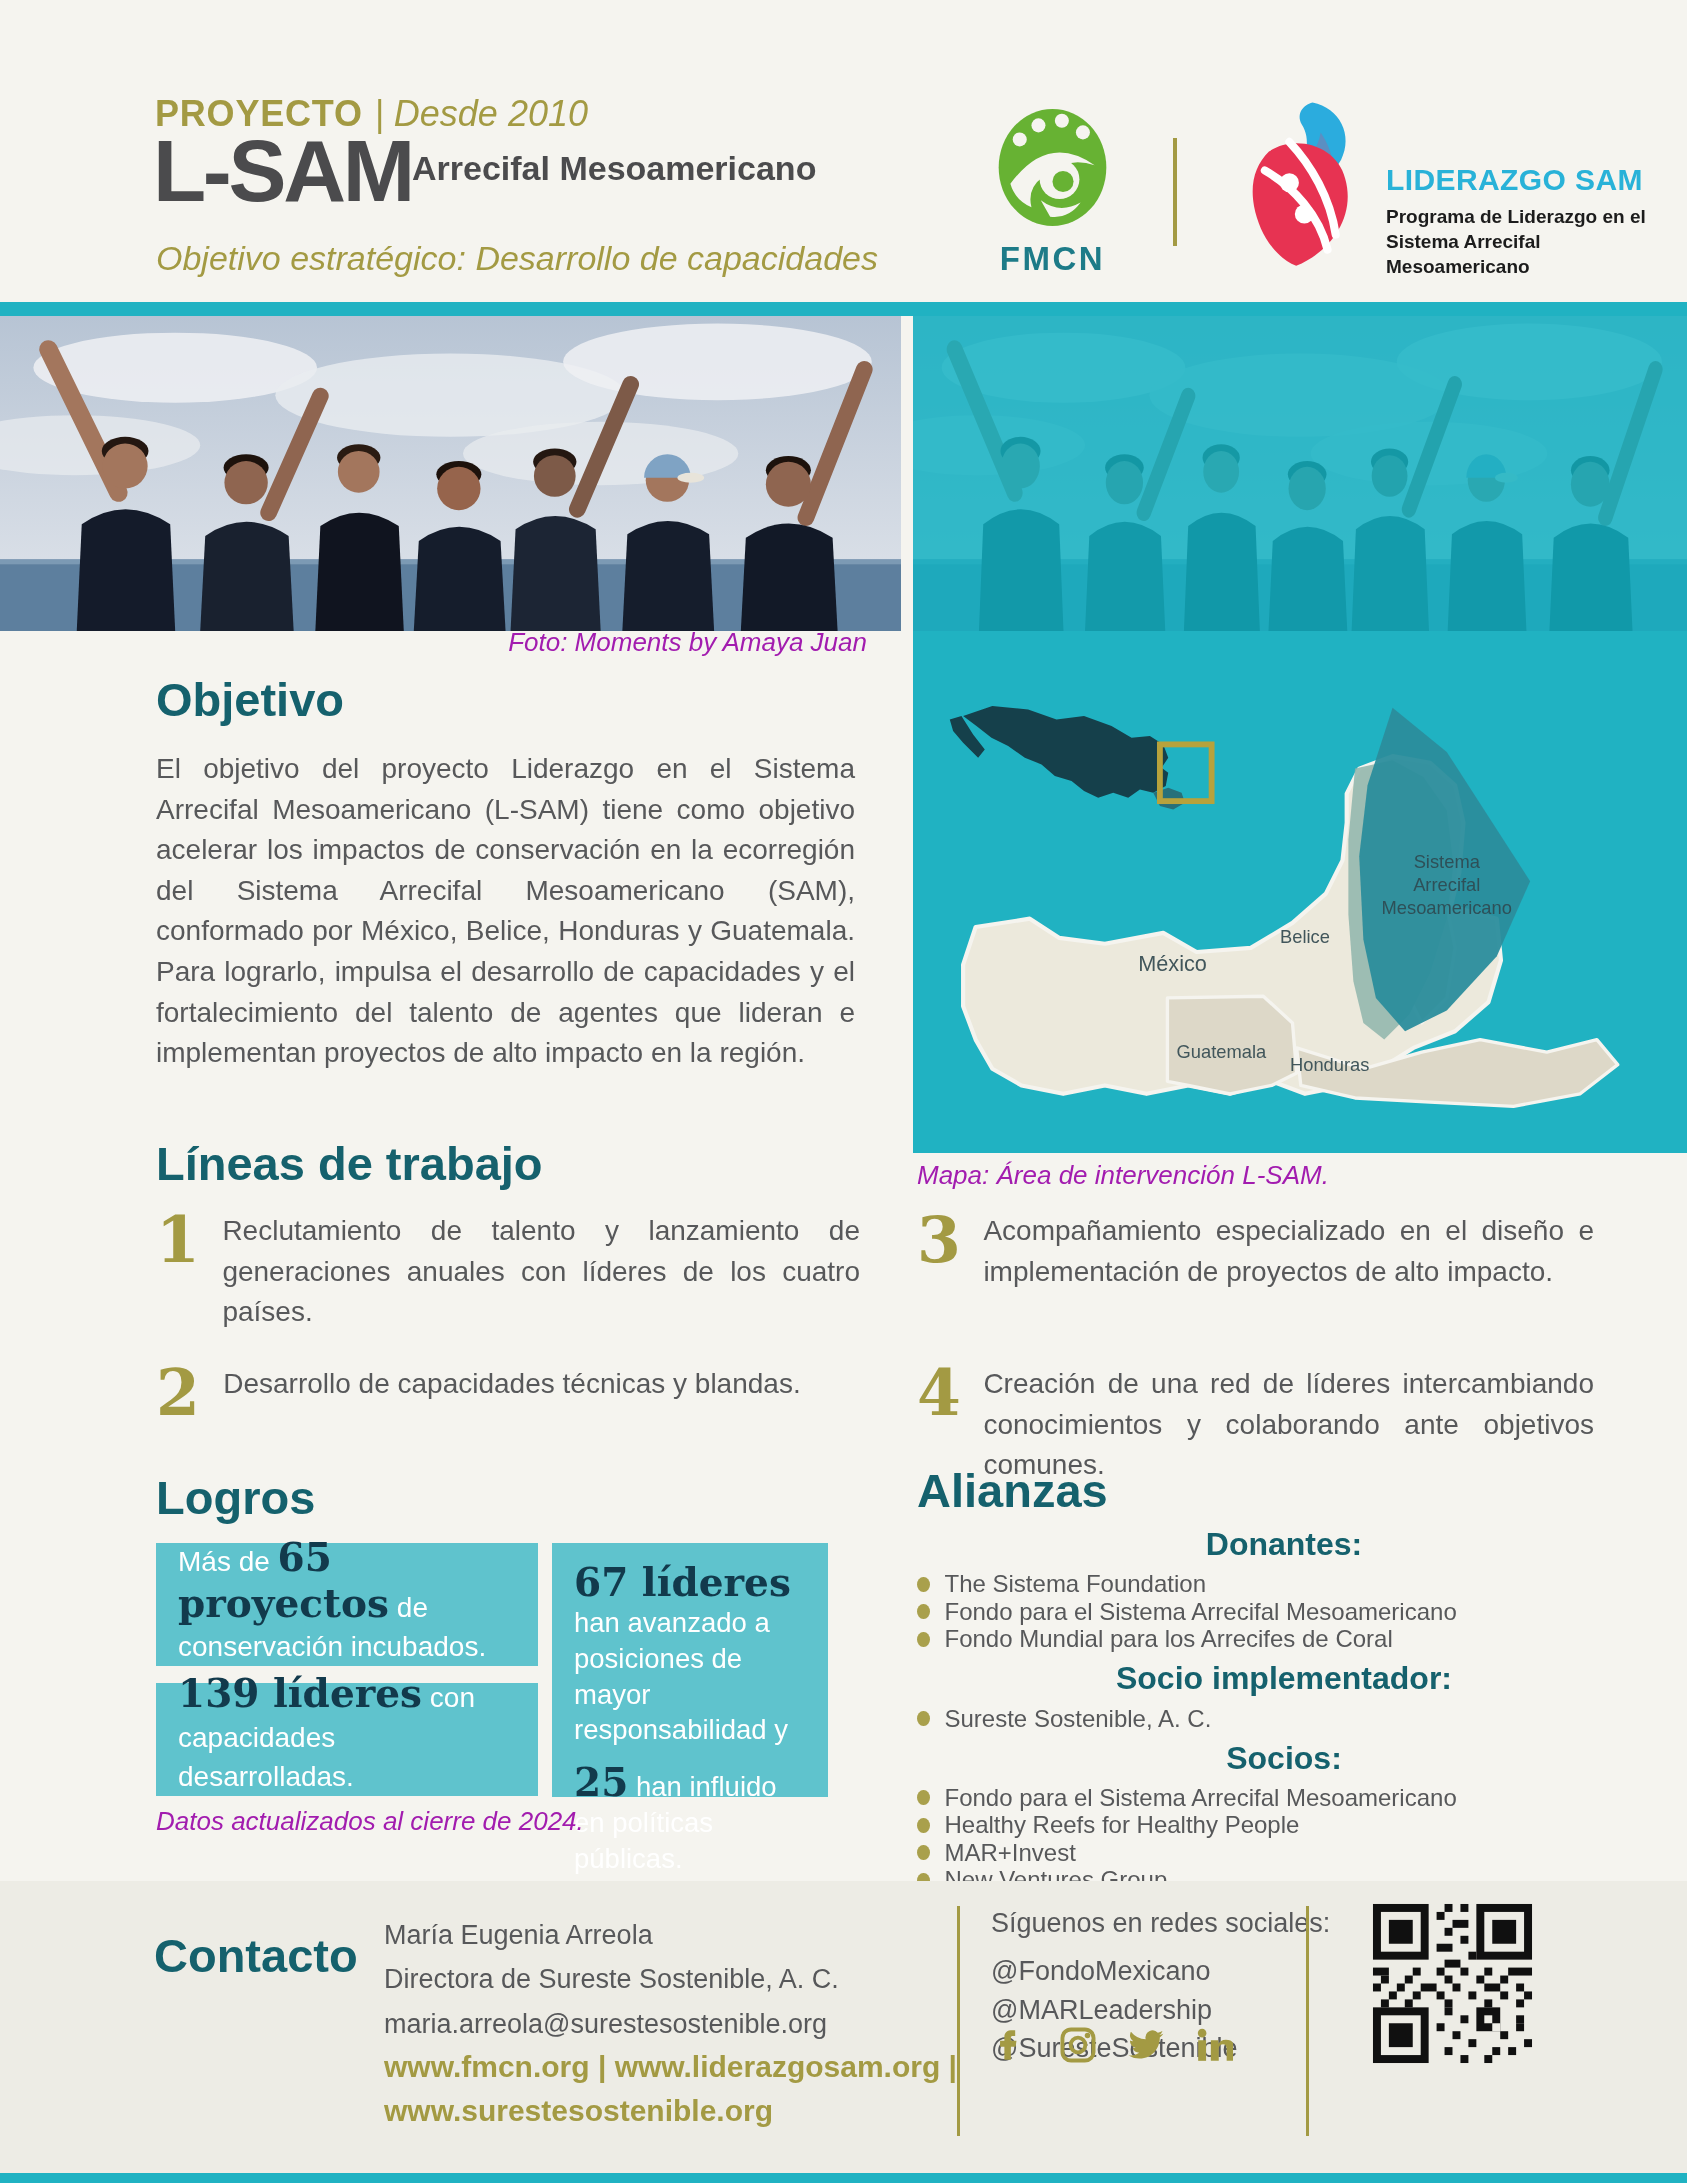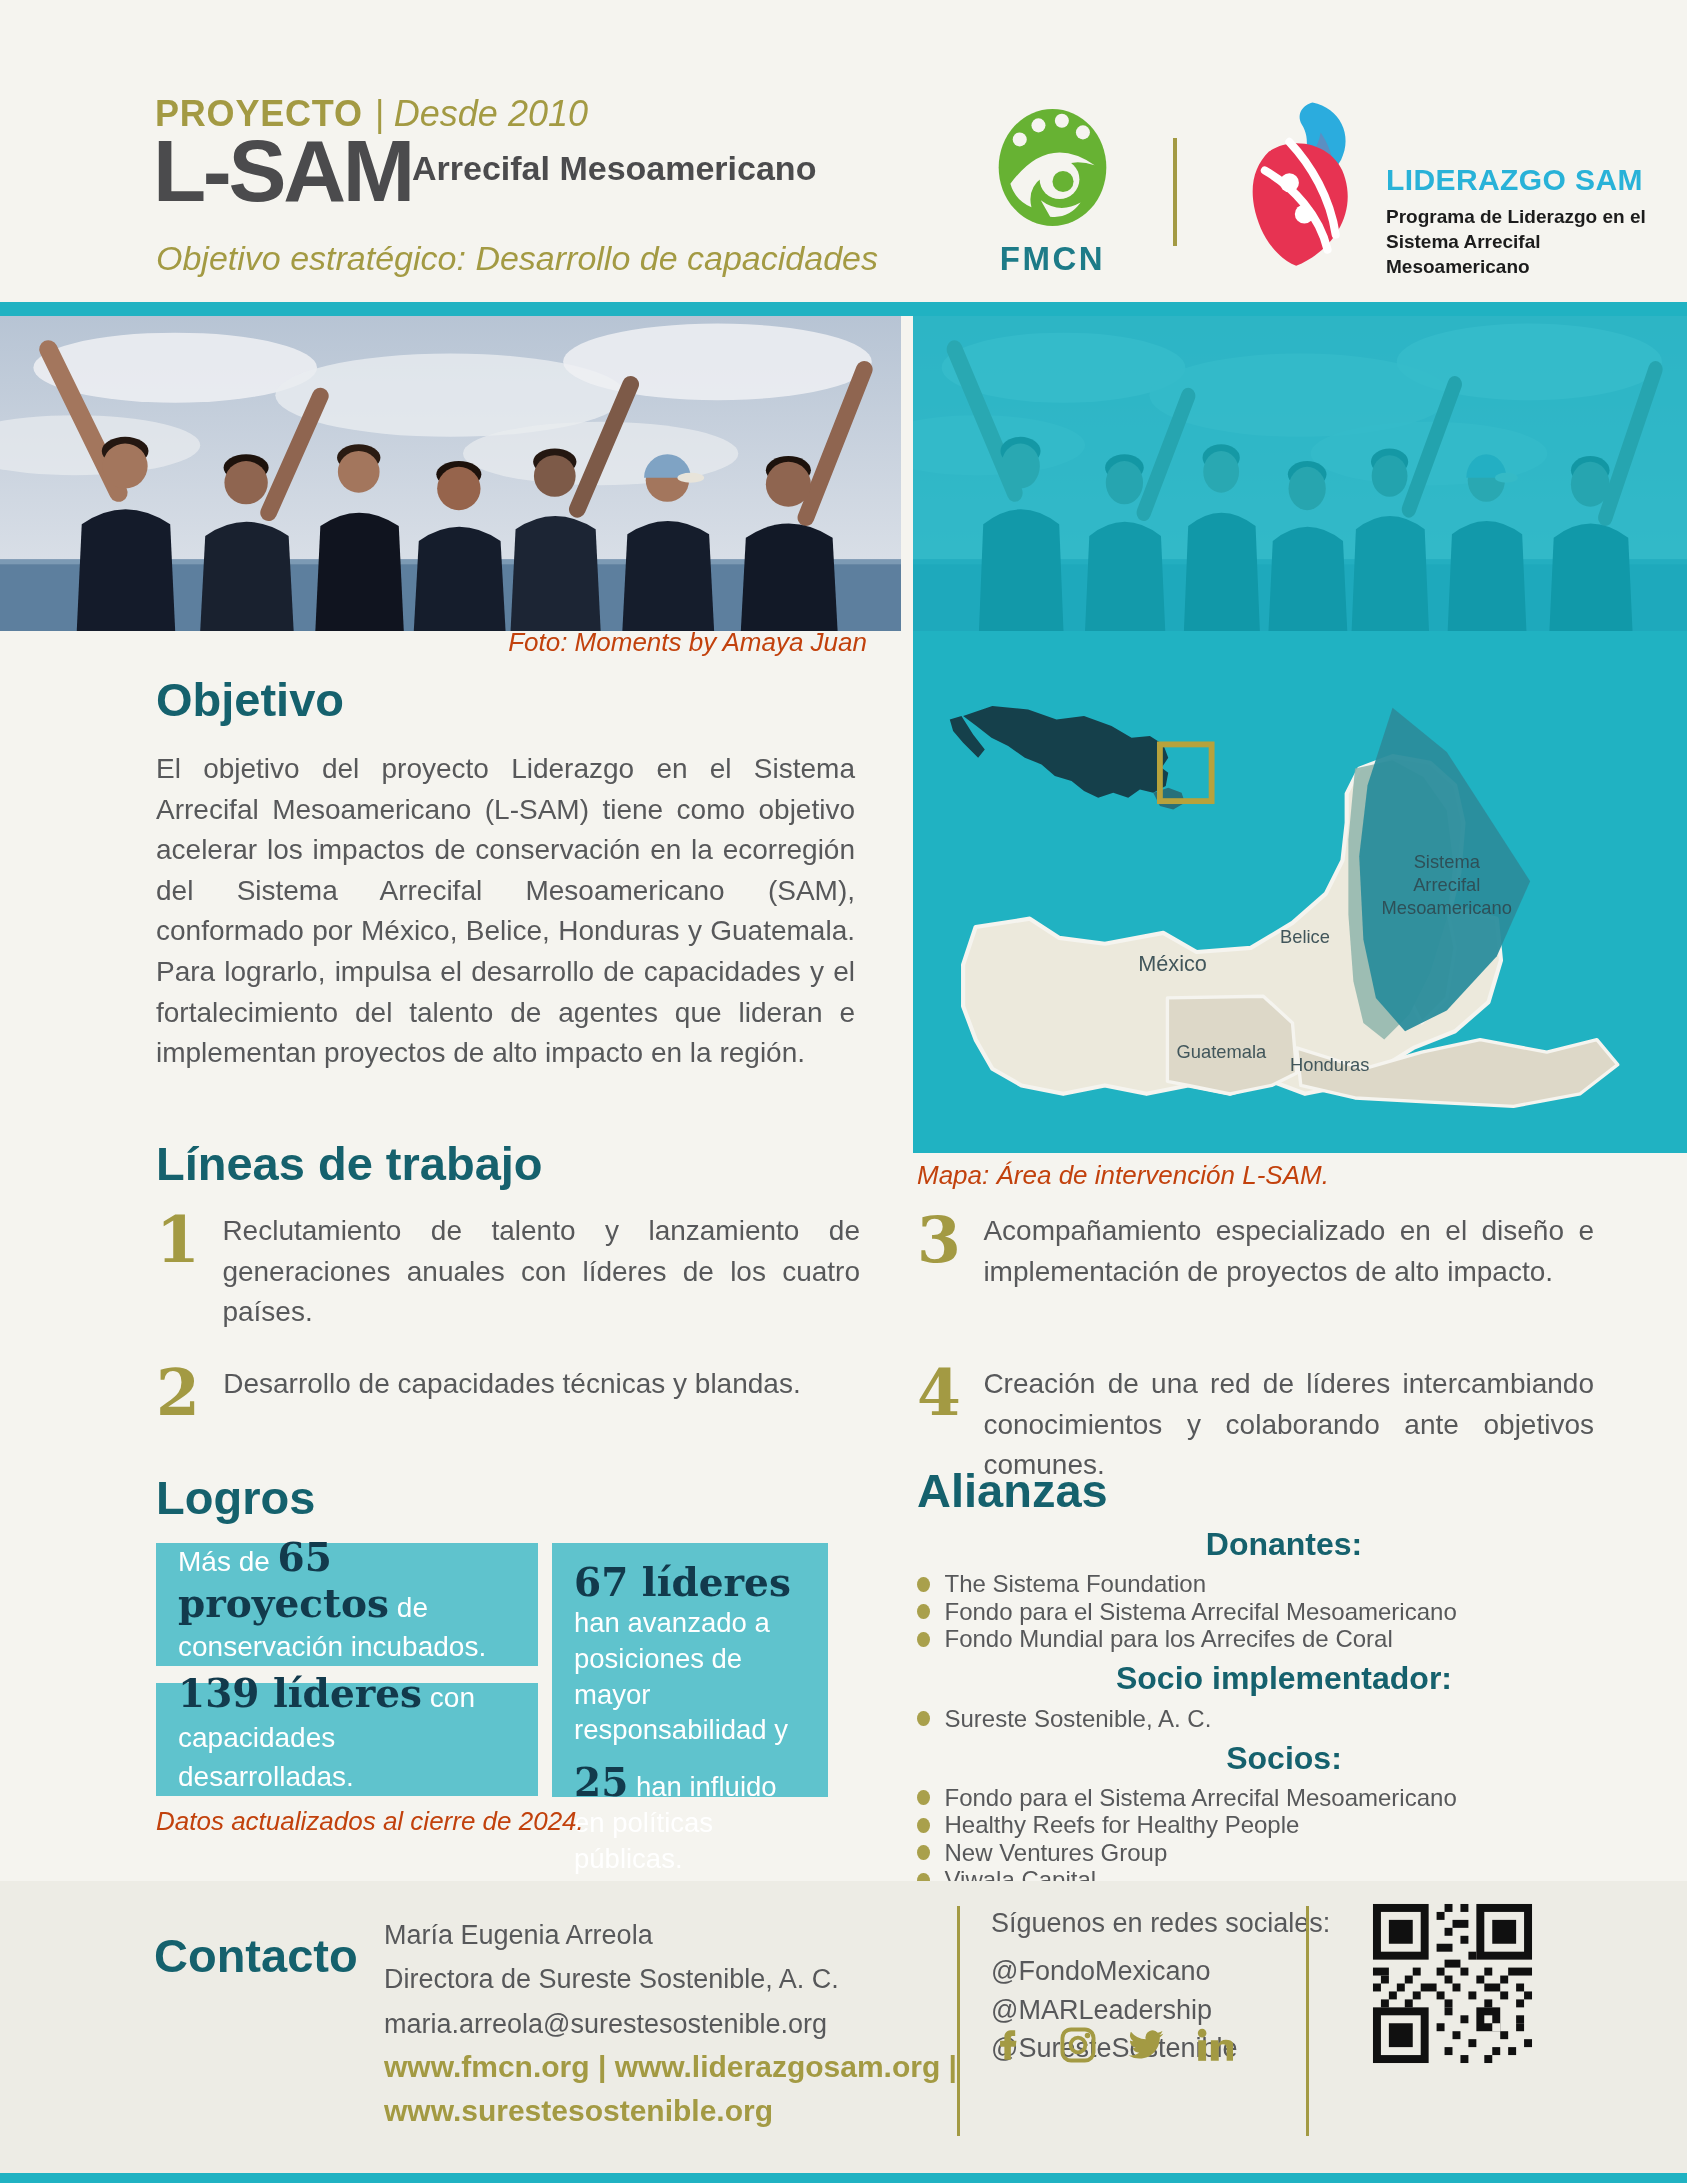--- a/index.html
+++ b/index.html
@@ -21,21 +21,21 @@
   .partner-text{left:1386px;top:163px;width:284px;}
   .partner-title{font-size:30px;font-weight:bold;color:#29b2d8;letter-spacing:0.4px;}
   .partner-sub{font-size:19px;font-weight:bold;color:#1c1c1c;line-height:1.3;margin-top:8.3px;}
   
   .teal-bar{left:0;top:302px;width:1687px;height:14px;background:#20b2c2;}
   .photo{top:316px;height:315px;overflow:hidden;}
   .photo-left{left:0;width:901px;}
   .photo-right{left:913px;width:774px;}
   .photo svg{display:block;width:100%;height:100%;}
   .photo-overlay{position:absolute;inset:0;background:rgba(18,177,194,.84);}
-  .caption{font-size:26px;font-style:italic;color:#c2410c;}
+  .caption{font-size:26px;font-style:italic;color:#a21caf;}
   .photo-caption{left:350px;top:627px;width:517px;text-align:right;}
   .map-panel{left:913px;top:631px;width:774px;height:522px;background:#20b2c2;}
   .map-panel svg{display:block;width:100%;height:100%;}
   .map-caption{left:917px;top:1160px;}
   
   h2.sec{font-size:47px;font-weight:bold;color:#15616d;margin:0;line-height:1.05;}
   .objetivo-h{left:156px;top:675px;}
   .objetivo-p{left:156px;top:749px;width:699px;font-size:28px;line-height:1.45;text-align:justify;margin:0;}
   .lineas-h{left:156px;top:1139px;}
   .logros-h{left:156px;top:1473px;}
@@ -295,20 +295,24 @@
 
     <h3>Socios:</h3>
     <ul>
       <li>
           <span class="dot"></span>
           <span>Fondo para el Sistema Arrecifal Mesoamericano</span>
         </li>
       <li>
           <span class="dot"></span>
           <span>Healthy Reefs for Healthy People</span>
+        </li>
+      <li>
+          <span class="dot"></span>
+          <span>MAR+Invest</span>
         </li>
       <li>
           <span class="dot"></span>
           <span>New Ventures Group</span>
         </li>
       <li>
           <span class="dot"></span>
           <span>Viwala Capital</span>
         </li>
     </ul>

